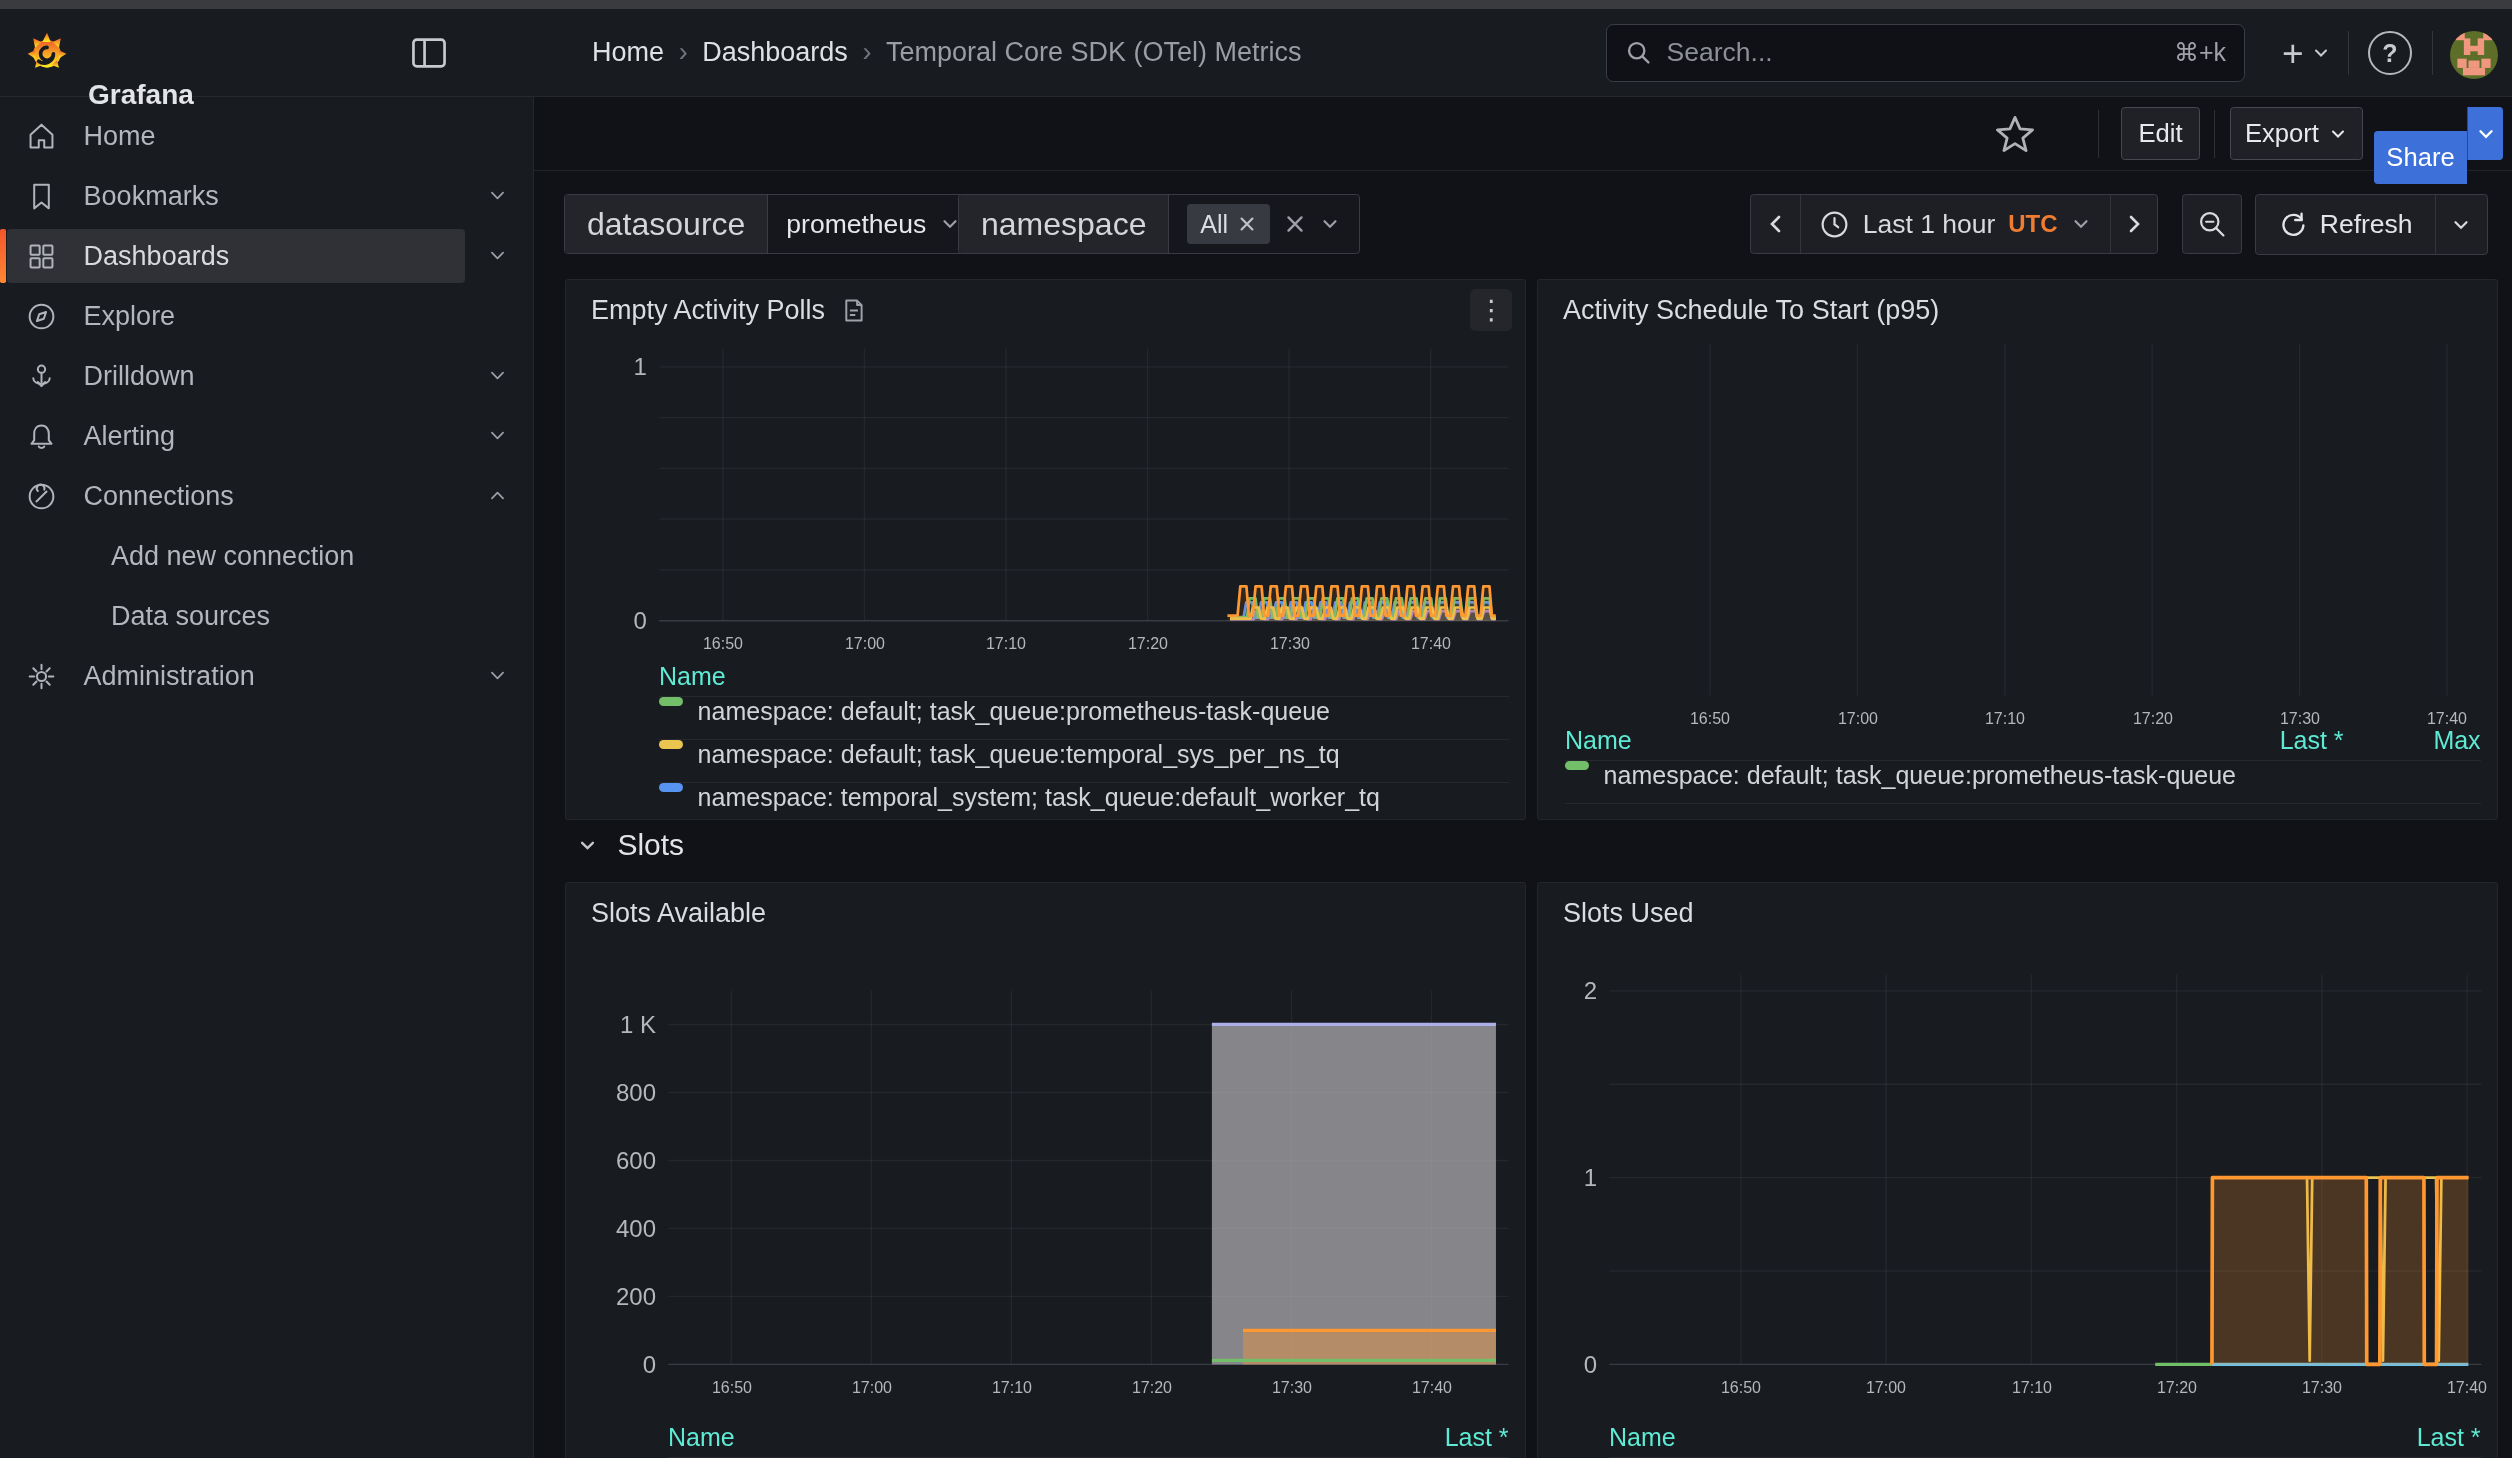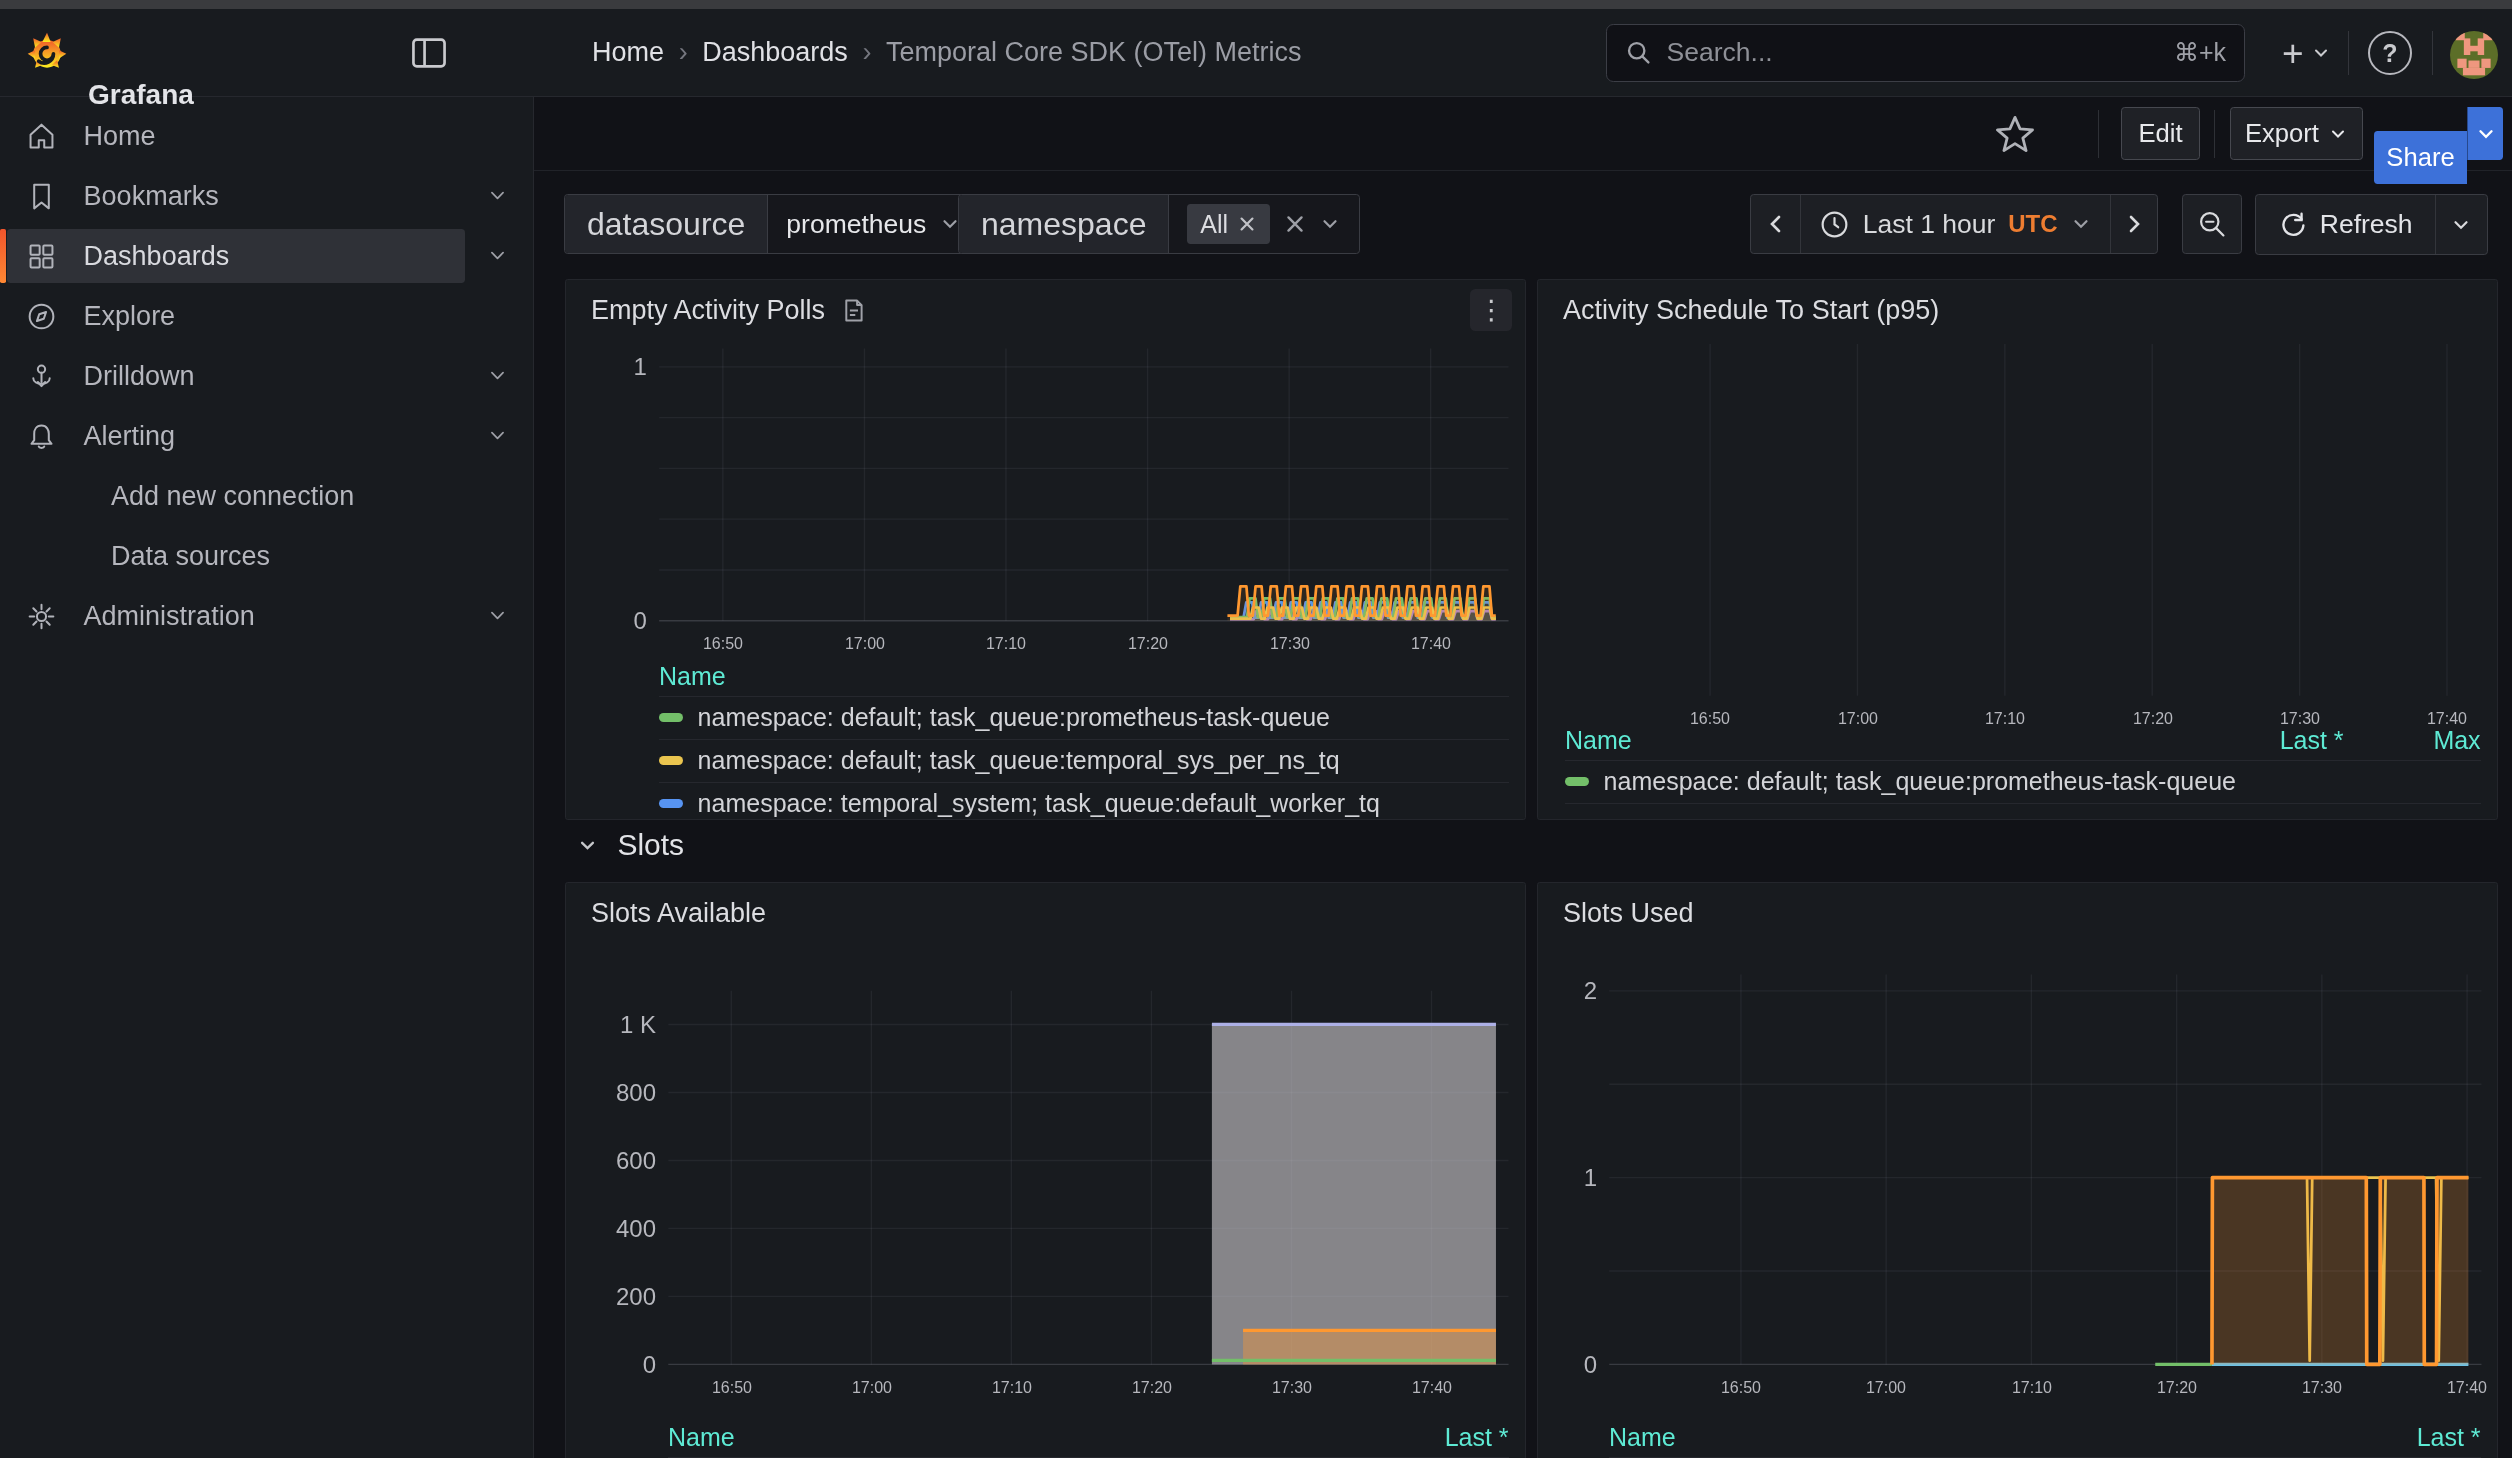--- a/index.html
+++ b/index.html
@@ -85,21 +85,21 @@
   .legend{position:absolute;right:16.4px;}
   #p0 .legend{left:93px;top:376px;}
   #p1 .legend{left:27px;top:440px;}
   #p2 .legend{left:102px;top:534px;}
   #p3 .legend{left:71px;top:534px;}
   .legend-header{display:flex;align-items:center;height:40px;font-size:25px;font-weight:500;color:#5eead4;}
   .lh{flex:0 0 auto;}
   .lh:first-child{flex:1;}
   .lcol{width:137px;text-align:right;}
   .legend-sep{height:0.9px;background:#26282e;}
-  .legend-row{display:flex;align-items:center;height:42px;gap:14.6px;}
+  .legend-row{display:flex;height:42px;gap:14.6px;}
   .swatch{width:24px;height:9px;border-radius:4.6px;flex:0 0 auto;}
   .legend-label{font-size:25px;color:#d3d4d8;white-space:nowrap;overflow:hidden;}
   
   .section-header{position:absolute;left:574px;top:828px;display:flex;align-items:center;gap:16.4px;font-size:30px;font-weight:500;color:#e2e3e7;}
   .sec-chev{width:27px;height:27px;color:#c6c7cb;}
   svg.ic{display:block;width:100%;height:100%;}
 </style>
 </head>
 <body>
 
@@ -250,20 +250,35 @@
         <span class="nav-ic-wrap">
           <svg class="ic" viewBox="0 0 34 34" fill="none" stroke="currentColor" stroke-width="2.2" stroke-linejoin="round" stroke-linecap="round">
             <path d="M17 5 C11 5 9 10 9 14 V21 L6 25 H28 L25 21 V14 C25 10 23 5 17 5 Z"></path>
             <path d="M14 28 C14.5 30 19.5 30 20 28"></path>
           </svg>
         </span>
         <span class="label">Alerting</span>
         <span class="nav-chev">
           <svg class="ic" viewBox="0 0 34 34" fill="none" stroke="currentColor" stroke-width="2.2" stroke-linejoin="round" stroke-linecap="round">
             <path d="M10 13.5 L17 20.5 L24 13.5"></path>
+          </svg>
+        </span>
+      </div>
+      <div class="nav-item">
+        <span class="nav-ic-wrap">
+          <svg class="ic" viewBox="0 0 34 34" fill="none" stroke="currentColor" stroke-width="2.2" stroke-linejoin="round" stroke-linecap="round">
+            <circle cx="17" cy="17" r="13"></circle>
+            <path d="M11.5 22.5 L22.5 11.5"></path>
+            <path d="M13 11 a4.2 4.2 0 1 1 7 -1.5"></path>
+          </svg>
+        </span>
+        <span class="label">Connections</span>
+        <span class="nav-chev">
+          <svg class="ic" viewBox="0 0 34 34" fill="none" stroke="currentColor" stroke-width="2.2" stroke-linejoin="round" stroke-linecap="round">
+            <path d="M10 20.5 L17 13.5 L24 20.5"></path>
           </svg>
         </span>
       </div>
       <div class="nav-item child">
         <span class="label">Add new connection</span>
       </div>
       <div class="nav-item child">
         <span class="label">Data sources</span>
       </div>
       <div class="nav-item">

